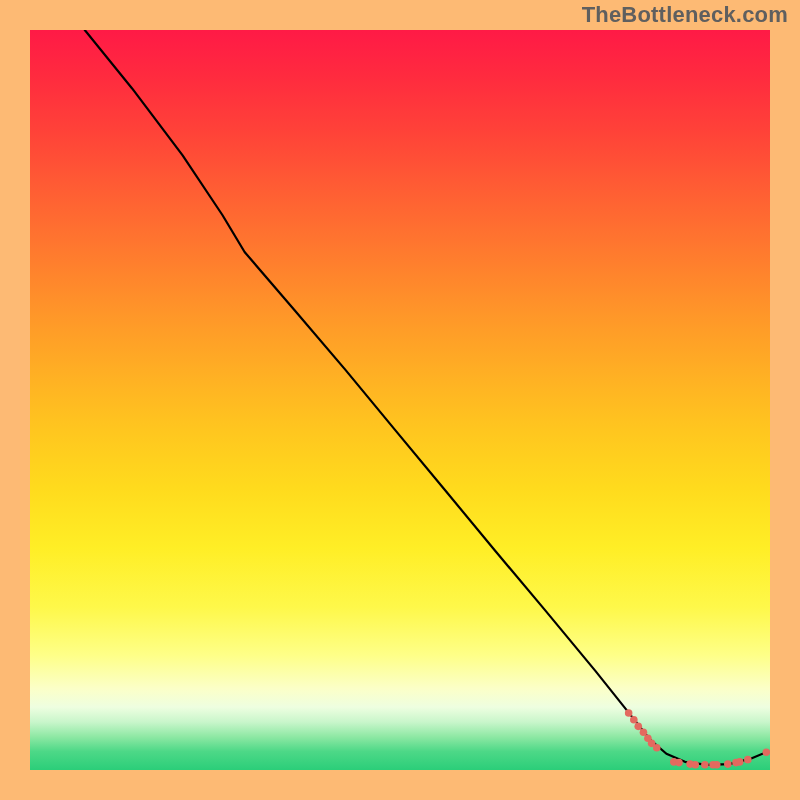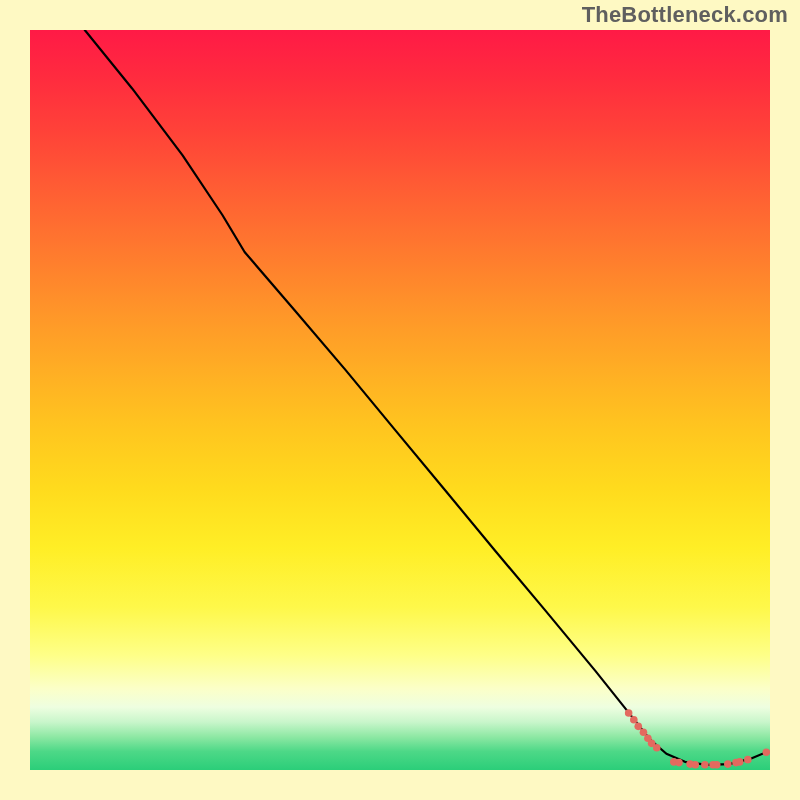--- a/index.html
+++ b/index.html
@@ -1,21 +1,21 @@
 <!DOCTYPE html>
 <html><head>
 <meta charset="utf-8">
 <style>
   * { margin: 0; padding: 0; box-sizing: border-box; }
   html, body { width: 800px; height: 800px; overflow: hidden; background: #000; }
   .stage {
     position: relative;
     width: 800px;
     height: 800px;
-    background: #fef9c3;
+    background: #fdba74;
   }
   .watermark {
     position: absolute;
     top: 2px;
     right: 12px;
     font-family: Arial, Helvetica, sans-serif;
     font-size: 22px;
     font-weight: 600;
     color: #5f5f5f;
     letter-spacing: 0.2px;

